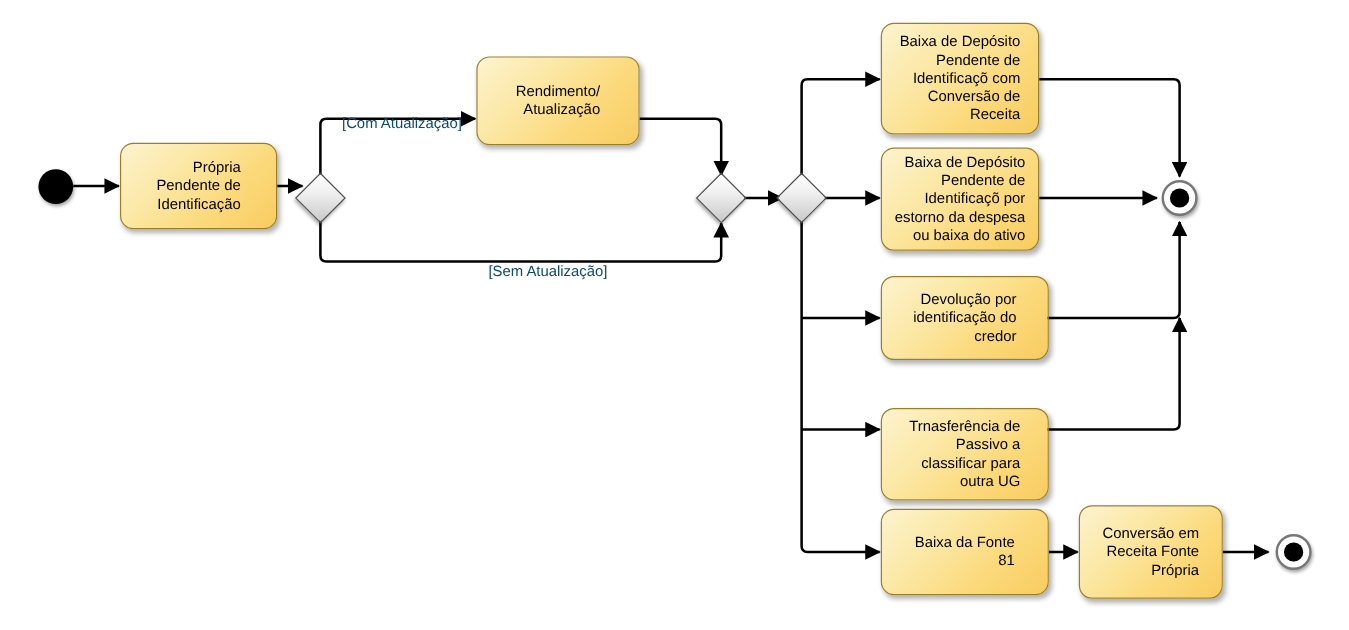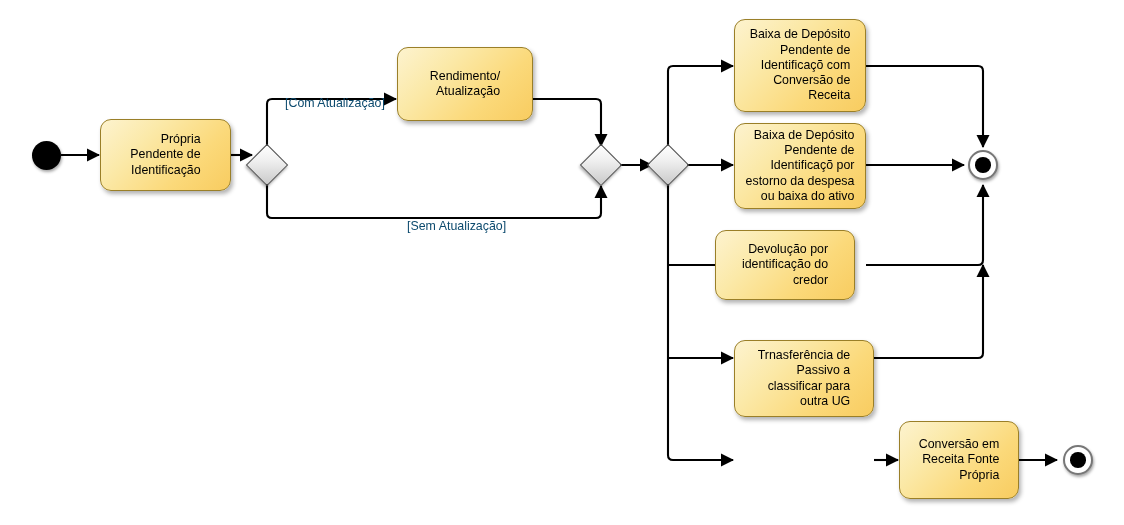--- a/index.html
+++ b/index.html
@@ -171,29 +171,31 @@
 Identificaçõ com
 Conversão de
 Receita</div>
 
   <div class="node activity" style="left:734px; top:123px; width:132px; height:86px;">Baixa de Depósito
 Pendente de
 Identificaçõ por
 estorno da despesa
 ou baixa do ativo</div>
 
-  <div class="node activity" style="left:715px; top:230px; width:140px; height:70px;">Devolução por
+  <div class="node activity" style="left:734px; top:230px; width:140px; height:70px;">Devolução por
 identificação do
 credor</div>
 
   <div class="node activity" style="left:734px; top:320px; width:140px; height:77px;margin-top:20px;">Trnasferência de
 Passivo a
 classificar para
 outra UG</div>
 
+  <div class="node activity" style="left:734px; top:424px; width:140px; height:72px;">Baixa da Fonte
+81</div>
 
   <div class="node activity" style="left:899px; top:421px; width:120px; height:78px;">Conversão em
 Receita Fonte
 Própria</div>
 
   <div class="node final-node" style="left:968px; top:150px; width:30px; height:30px;">
     <div class="core"></div>
   </div>
 
   <div class="node final-node" style="left:1063px; top:445px; width:30px; height:30px;">

